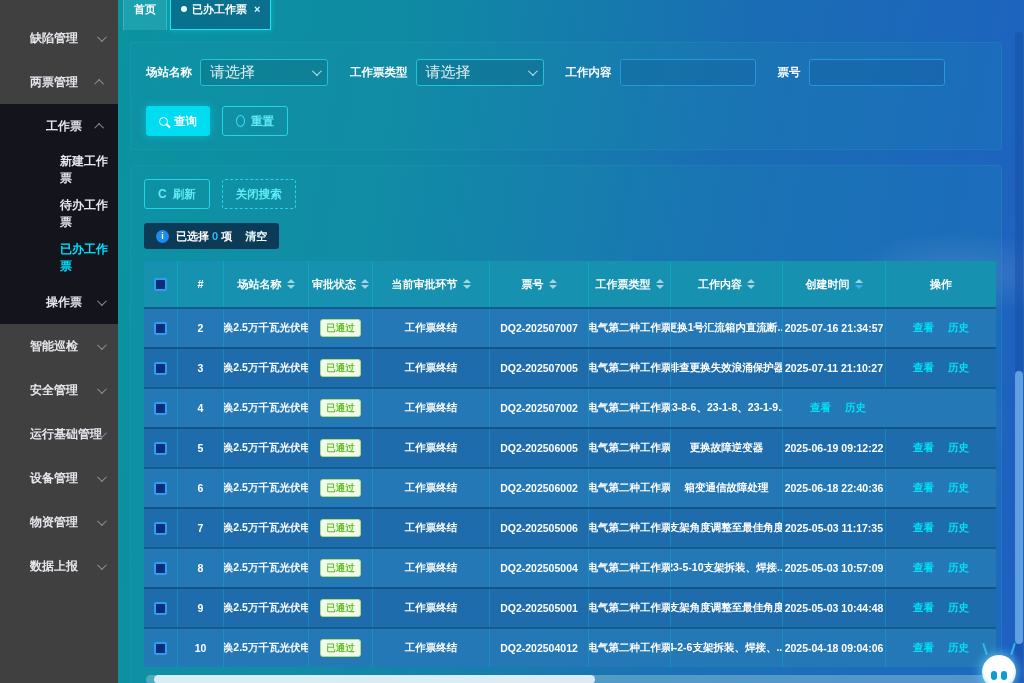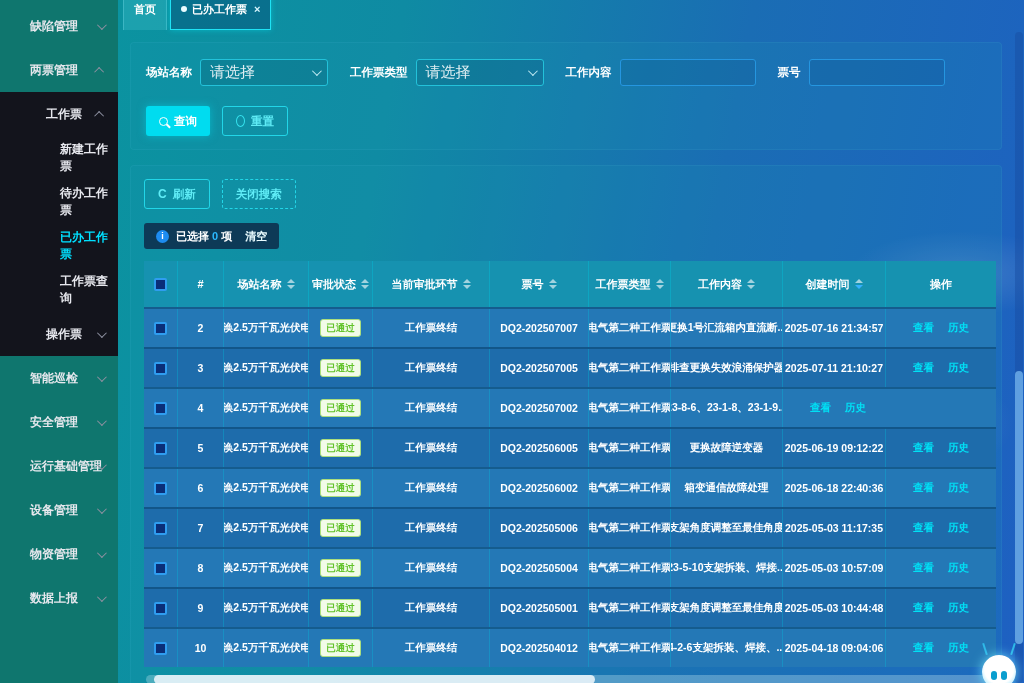--- a/index.html
+++ b/index.html
@@ -1,21 +1,21 @@
 <!DOCTYPE html>
 <html><head>
 <meta charset="utf-8">
 <style>
   * { margin:0; padding:0; box-sizing:border-box; }
   html,body { width:1024px; height:683px; overflow:hidden;
     font-family:"Liberation Sans","DejaVu Sans",sans-serif; }
   .app { position:relative; width:1024px; height:683px; display:flex; }
 
   
-  .sidebar { width:118px; height:100%; background:#0f766e; flex:0 0 118px; padding-top:4px; }
+  .sidebar { width:118px; height:100%; background:#404040; flex:0 0 118px; padding-top:16px; }
   .side-item { position:relative; height:44px; display:flex; align-items:center;
     color:#e7e8ee; font-size:12px; font-weight:700; cursor:pointer; }
   .side-item.insub { background:#13141c; }
   .side-item.lvl0 { padding-left:30px; }
   .side-item.lvl1 { padding-left:46px; }
   .side-item.lvl2 { padding-left:60px; }
   .side-item.active span { color:#00e0ff; }
   .chev { position:absolute; right:14px; width:7px; height:7px;
     border-right:1.6px solid #8d90a0; border-bottom:1.6px solid #8d90a0; }
   .chev.down { transform:rotate(45deg) translateY(-2px); }
@@ -140,23 +140,20 @@
         </div>
         <div class="side-item lvl2 insub">
           <span>新建工作票</span>
         </div>
         <div class="side-item lvl2 insub">
           <span>待办工作票</span>
         </div>
         <div class="side-item lvl2 insub active">
           <span>已办工作票</span>
         </div>
-        <div class="side-item lvl2 insub">
-          <span>工作票查询</span>
-        </div>
         <div class="side-item lvl1 insub">
           <span>操作票</span>
           <i class="chev down"></i>
         </div>
         <div class="side-item lvl0">
           <span>智能巡检</span>
           <i class="chev down"></i>
         </div>
         <div class="side-item lvl0">
           <span>安全管理</span>

